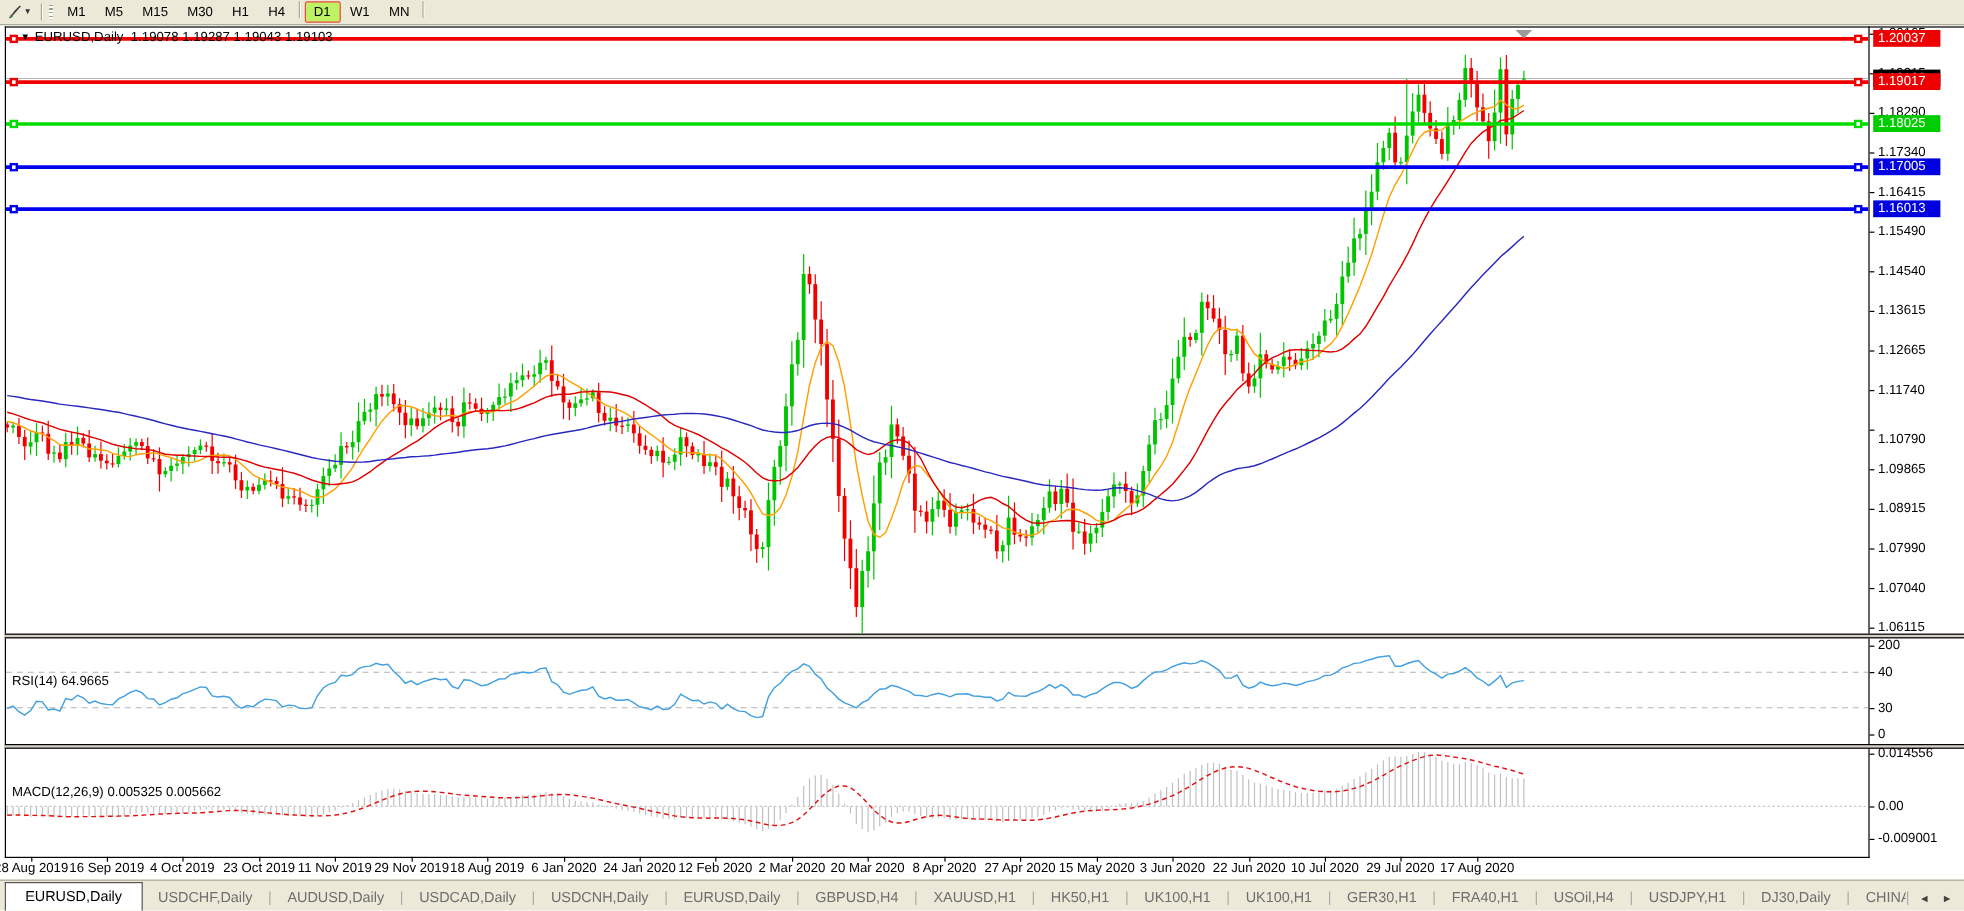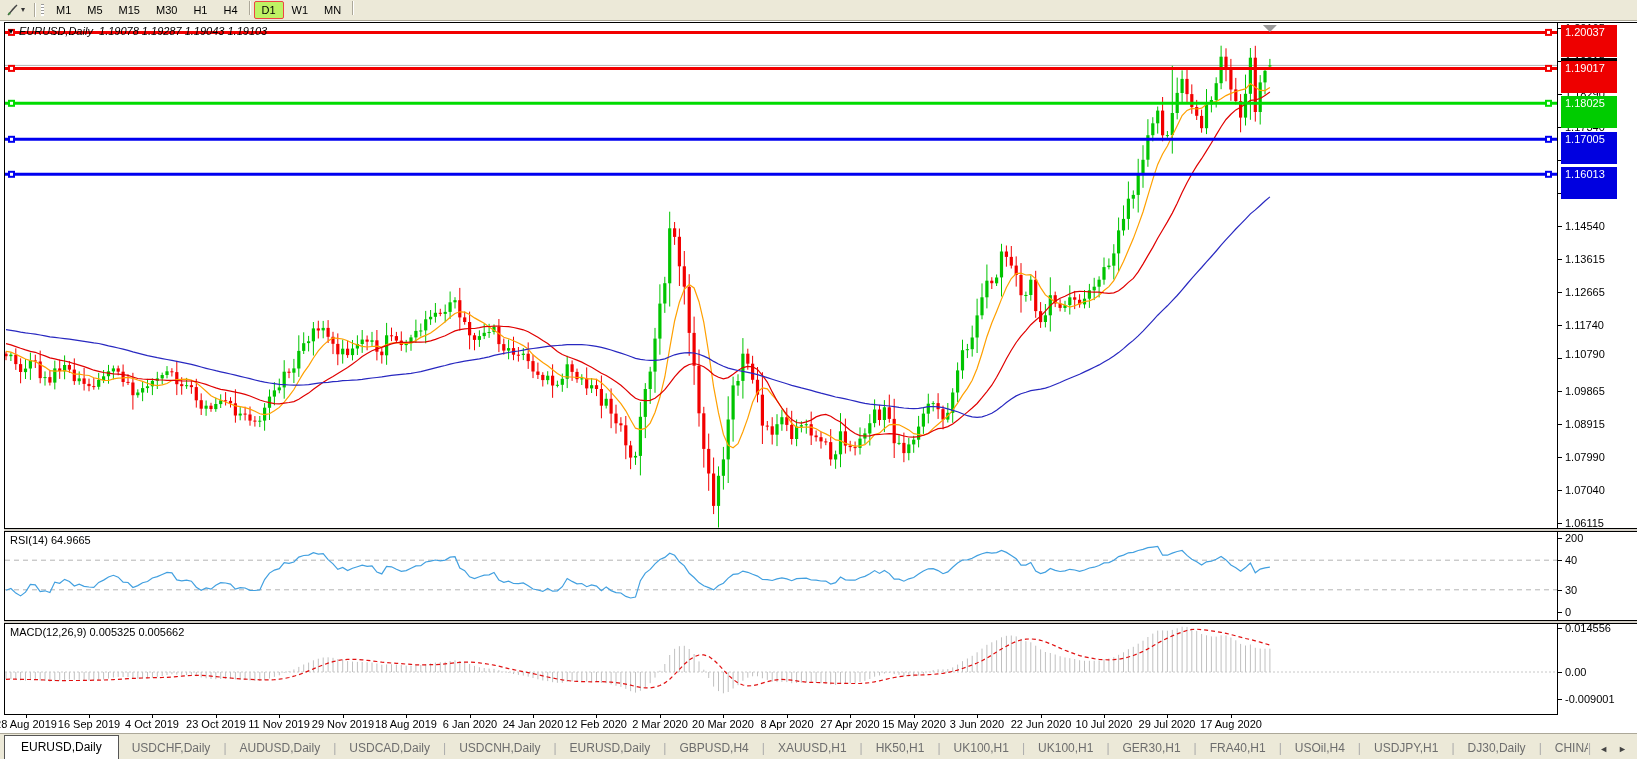--- a/index.html
+++ b/index.html
@@ -10,28 +10,28 @@
   .tool-icon svg{display:block;}
   .dd{font-size:8px;color:#333;line-height:1;}
   .tb-sep{width:1px;height:14px;background:#ACA899;border-right:1px solid #fff;margin:0 3px;}
   .grip{width:3px;height:12px;margin:0 4px 0 2px;background:repeating-linear-gradient(#999 0 1px,#fff 1px 3px);}
   .tf-btn{font-size:11px;color:#000;padding:1px 7px;height:14px;line-height:14px;border:1px solid transparent;}
   .tf-btn.active{background:#bef264;border:1px solid #ef4444;border-radius:2px;}
   
   .hline-div,.vline-div{position:absolute;background:#000;}
   .sep{position:absolute;left:4px;width:1633px;height:2px;background:#D4D0C8;border-top:1px solid #000;border-bottom:1px solid #000;}
   
-  .chart-title{position:absolute;left:7px;top:25px;font-size:11px;color:#000;z-index:6;white-space:nowrap;font-style:italic;}
+  .chart-title{position:absolute;left:17px;top:25px;font-size:11px;color:#000;z-index:6;white-space:nowrap;}
   .title-arrow{font-size:8px;margin-right:4px;vertical-align:1px;}
-  .ind-label{position:absolute;font-size:11px;color:#000;z-index:6;white-space:nowrap;}
+  .ind-label{position:absolute;font-size:11px;color:#000;z-index:6;white-space:nowrap;margin-top:28px;}
   
   #price-axis{position:absolute;left:1558px;top:22px;width:79px;height:692px;}
   .p-tick{position:absolute;left:0;width:4px;height:1px;background:#000;}
   .p-lbl{position:absolute;left:7px;font-size:11px;color:#000;white-space:nowrap;z-index:1;}
-  .p-badge{position:absolute;left:3px;height:32px;line-height:14px;font-size:11px;color:#fff;padding:0 4px;z-index:3;min-width:48px;}
+  .p-badge{position:absolute;left:3px;height:14px;line-height:14px;font-size:11px;color:#fff;padding:0 4px;z-index:3;min-width:48px;}
   #date-axis{position:absolute;left:4px;top:714px;width:1553px;height:19px;}
   .d-tick{position:absolute;top:0;width:1px;height:4px;background:#000;}
   .d-lbl{position:absolute;top:4px;font-size:11px;color:#000;white-space:nowrap;transform:translateX(-50%);}
   
   .tabbar{position:absolute;left:0;top:733px;width:1637px;height:26px;background:#ECE9D8;border-top:1px solid #ACA899;display:flex;align-items:flex-end;}
   .tab{font-size:12px;color:#6e6e6e;padding:4px 13px 5px 13px;white-space:nowrap;}
   .tab.active{background:#fff;color:#000;border:1px solid #555;border-bottom:none;padding:4px 16px 6px 16px;margin-left:4px;}
   .tab-sep{color:#aaa;font-size:12px;padding-bottom:5px;}
   .tab-arrows{display:flex;gap:10px;padding:0 10px 6px 8px;font-size:9px;color:#444;}
 </style>
@@ -934,21 +934,21 @@
       <div class="p-lbl" style="top:165px">1.15490</div>
       <div class="p-tick" style="top:204px"></div>
       <div class="p-lbl" style="top:198px">1.14540</div>
       <div class="p-tick" style="top:237px"></div>
       <div class="p-lbl" style="top:231px">1.13615</div>
       <div class="p-tick" style="top:270px"></div>
       <div class="p-lbl" style="top:264px">1.12665</div>
       <div class="p-tick" style="top:303px"></div>
       <div class="p-lbl" style="top:297px">1.11740</div>
       <div class="p-tick" style="top:336px"></div>
-      <div class="p-lbl" style="top:326px">1.10790</div>
+      <div class="p-lbl" style="top:338px">1.10790</div>
       <div class="p-tick" style="top:369px"></div>
       <div class="p-lbl" style="top:363px">1.09865</div>
       <div class="p-tick" style="top:402px"></div>
       <div class="p-lbl" style="top:396px">1.08915</div>
       <div class="p-tick" style="top:435px"></div>
       <div class="p-lbl" style="top:429px">1.07990</div>
       <div class="p-tick" style="top:468px"></div>
       <div class="p-lbl" style="top:462px">1.07040</div>
       <div class="p-tick" style="top:501px"></div>
       <div class="p-lbl" style="top:495px">1.06115</div>

